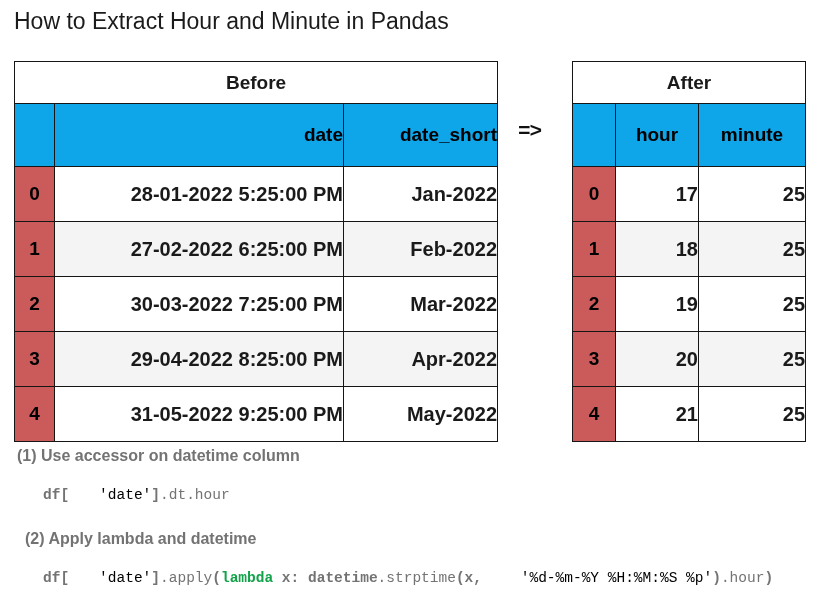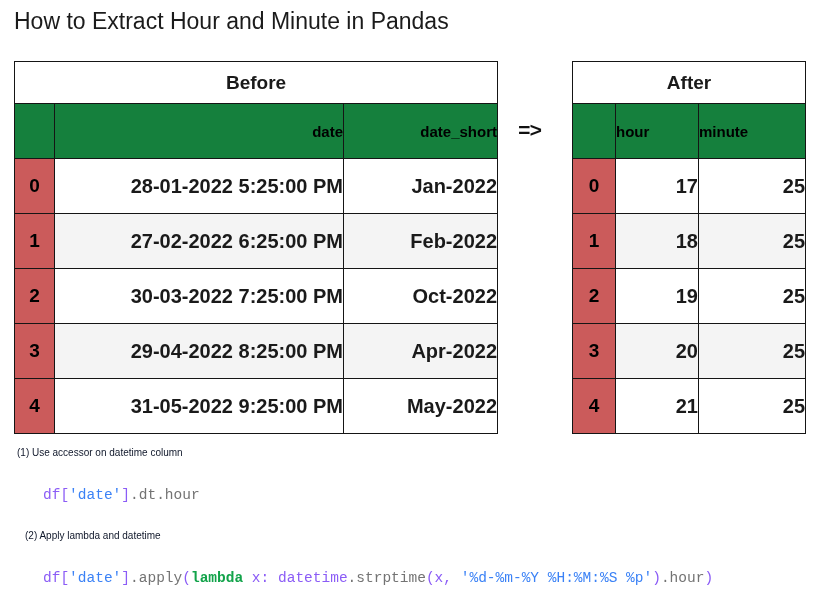--- a/index.html
+++ b/index.html
@@ -50,31 +50,31 @@
     color: #1a1a1a;
     font-size: 19px;
     font-weight: 400;
     height: 42px;
     text-align: center;
     vertical-align: middle;
     border-bottom-width: 2px;
   }
 
   .col-head {
-    background: #15803d;
+    background: #0ea5e9;
     color: #000000;
     font-weight: bold;
-    font-size: 15px;
-    height: 55px;
+    font-size: 19px;
+    height: 63px;
     text-align: right;
     vertical-align: middle;
     padding-right: 8px;
   }
   .col-head.blank { padding-right: 0; }
-  .col-head.center { text-align: left; padding-right: 0; margin-top: 40px; }
+  .col-head.center { text-align: center; padding-right: 0; margin-top: 40px; }
 
   .idx-cell {
     background: #cb5b5b;
     color: #000000;
     font-weight: bold;
     font-size: 19px;
     text-align: center;
     vertical-align: middle;
     height: 55px;
   }
@@ -111,41 +111,41 @@
     color: #111111;
     font-family: "Liberation Mono", monospace;
     font-weight: bold;
     letter-spacing: -1px;
   }
 
   
   .snippet-label {
     position: absolute;
     left: 17px;
-    font-size: 10px;
-    font-weight: normal;
-    color: #0f172a;
+    font-size: 16px;
+    font-weight: bold;
+    color: #737373;
     white-space: nowrap;
   }
   .snippet-code {
     position: absolute;
     left: 43px;
     font-family: "Liberation Mono", monospace;
     font-size: 14.5px;
     white-space: nowrap;
     color: #2b3440;
   }
 
   #label-1 { top: 447px; }
   #code-1  { top: 487px; }
   #label-2 { top: 530px; margin-left: 8px; }
   #code-2  { top: 570px; }
 
-  .tok-plain  { color: #8b5cf6; }
-  .tok-str    { color: #3b82f6; }
+  .tok-plain  { color: #737373; font-weight: bold; }
+  .tok-str    { color: #000000; margin-left: 30px; }
   .tok-attr   { color: #737373; }
   .tok-kw     { color: #12a34a; font-weight: bold; }
 </style>
 </head>
 <body>
 
 <div id="page">
 
   <div class="page-title">How to Extract Hour and Minute in Pandas</div>
 
@@ -171,21 +171,21 @@
         <td class="val-cell">Jan-2022</td>
       </tr>
       <tr class="odd">
         <td class="idx-cell">1</td>
         <td class="val-cell">27-02-2022 6:25:00 PM</td>
         <td class="val-cell">Feb-2022</td>
       </tr>
       <tr class="even">
         <td class="idx-cell">2</td>
         <td class="val-cell">30-03-2022 7:25:00 PM</td>
-        <td class="val-cell">Oct-2022</td>
+        <td class="val-cell">Mar-2022</td>
       </tr>
       <tr class="odd">
         <td class="idx-cell">3</td>
         <td class="val-cell">29-04-2022 8:25:00 PM</td>
         <td class="val-cell">Apr-2022</td>
       </tr>
       <tr class="even">
         <td class="idx-cell">4</td>
         <td class="val-cell">31-05-2022 9:25:00 PM</td>
         <td class="val-cell">May-2022</td>

